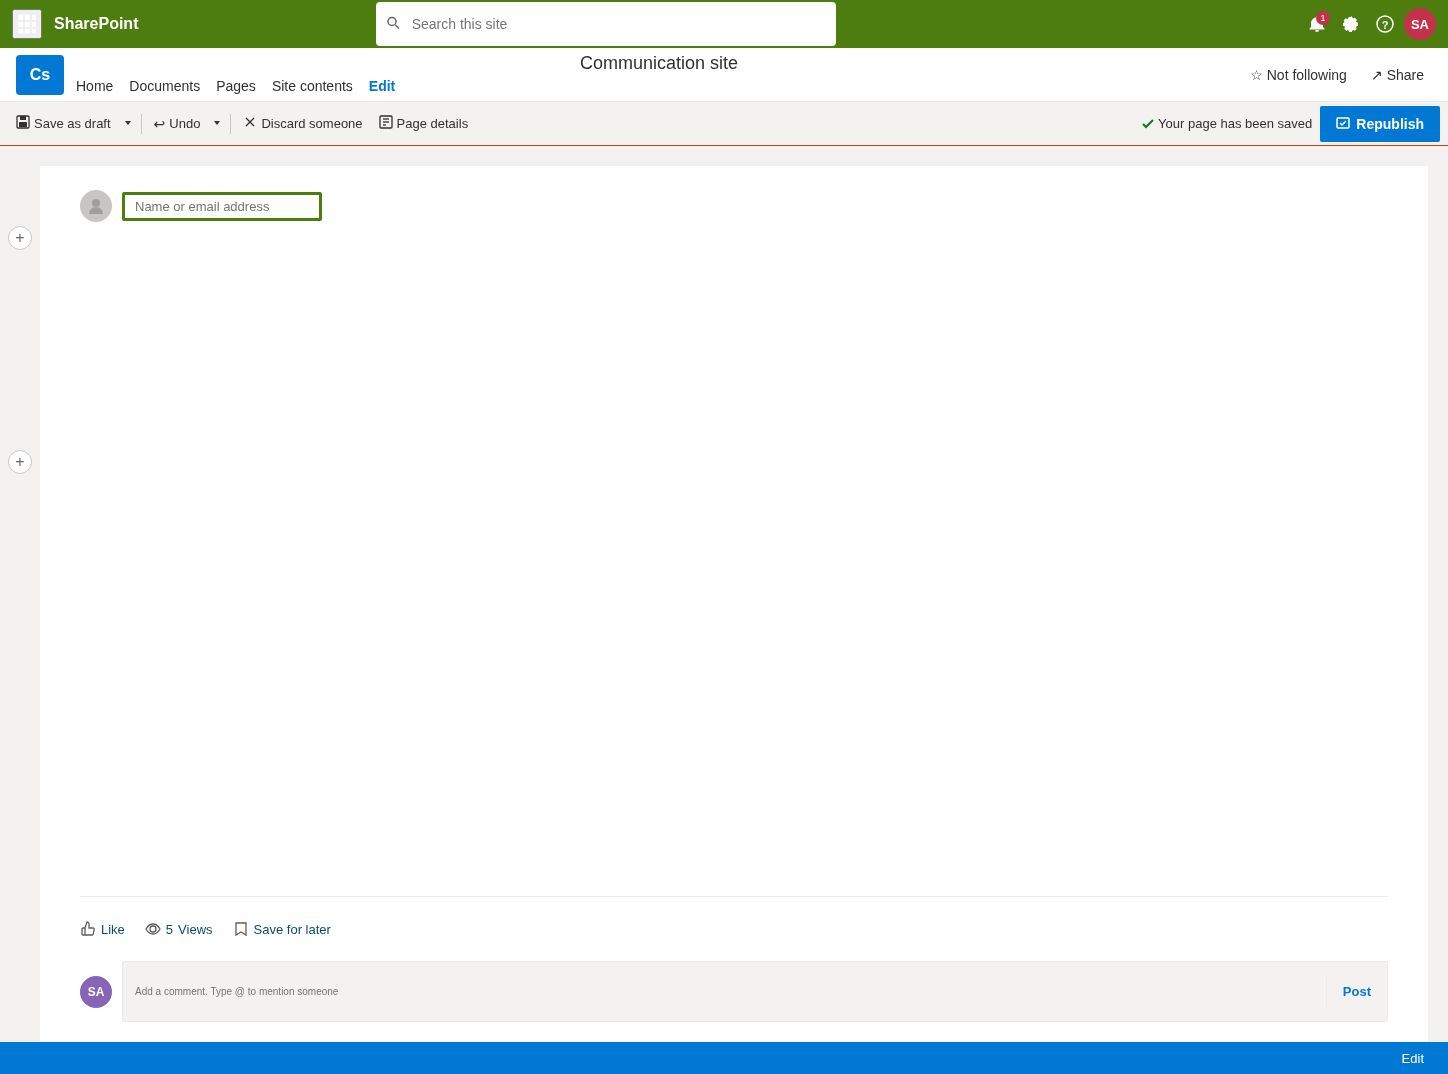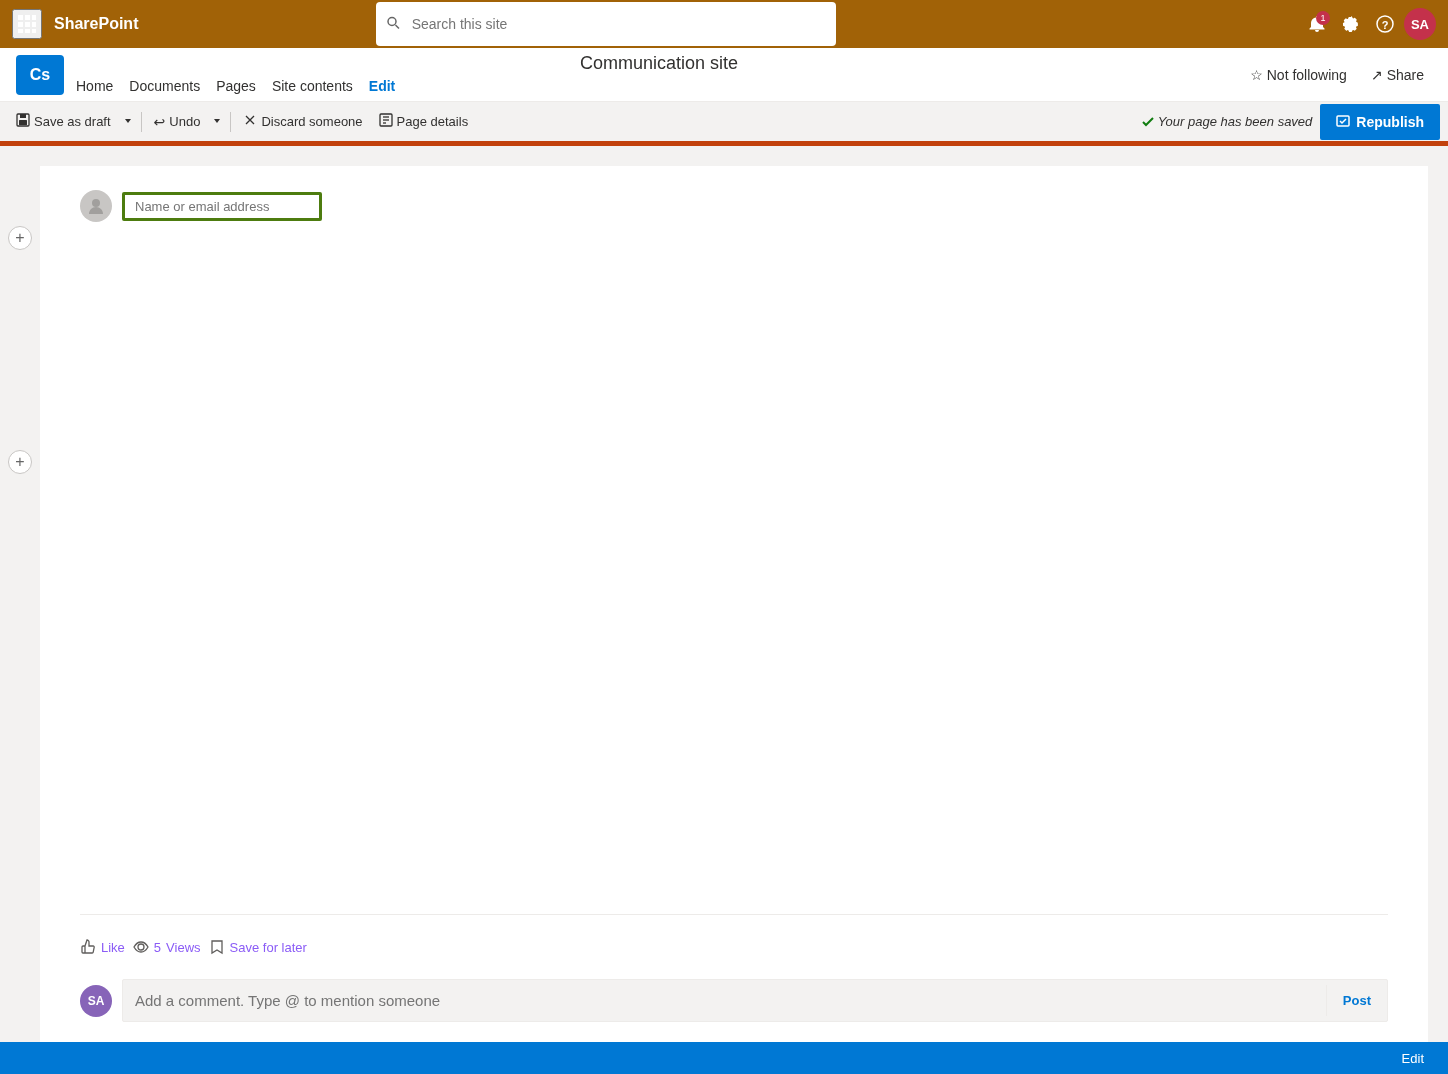--- a/index.html
+++ b/index.html
@@ -1,20 +1,20 @@
 <!DOCTYPE html>
 <html><head>
   <meta charset="utf-8">
   <style>
     * { box-sizing: border-box; margin: 0; padding: 0; }
     body { font-family: 'Segoe UI', Arial, sans-serif; font-size: 14px; background: #f3f2f1; min-height: 1074px; }
 
     
     .top-nav {
-      background: #a16207;
+      background: #4d7c0f;
       height: 48px;
       display: flex;
       align-items: center;
       padding: 0 12px;
       gap: 8px;
     }
     .top-nav-waffle {
       color: white;
       font-size: 18px;
       cursor: pointer;
@@ -162,21 +162,21 @@
       border-radius: 2px;
     }
 
     
     .toolbar {
       background: #f3f2f1;
       height: 44px;
       display: flex;
       align-items: center;
       padding: 0 8px;
-      border-bottom: 5px solid #c2410c;
+      border-bottom: 1px solid #c2410c;
       gap: 0;
     }
     .toolbar-btn {
       background: none;
       border: none;
       cursor: pointer;
       color: #323130;
       font-size: 13px;
       display: flex;
       align-items: center;
@@ -206,21 +206,20 @@
       display: flex;
       align-items: center;
       gap: 8px;
     }
     .page-saved-msg {
       color: #323130;
       font-size: 13px;
       display: flex;
       align-items: center;
       gap: 4px;
-      font-style: italic;
     }
     .republish-btn {
       background: #0078d4;
       color: white;
       border: none;
       cursor: pointer;
       padding: 6px 16px;
       font-size: 14px;
       font-weight: 600;
       border-radius: 2px;
@@ -295,23 +294,23 @@
       padding: 4px 10px;
       font-size: 13px;
       color: #a19f9d;
       background: white;
       outline: none;
       width: 200px;
     }
     .engagement-row {
       display: flex;
       align-items: flex-start;
-      gap: 8px;
+      gap: 20px;
       padding: 12px 0;
-      color: #8b5cf6;
+      color: #0c4a6e;
       font-size: 13px;
     }
     .engagement-item {
       display: flex;
       align-items: center;
       gap: 5px;
       cursor: pointer;
     }
     .comments-section { margin-top: 12px; }
     .comments-header {
@@ -371,22 +370,22 @@
       align-items: center;
       background: #f3f2f1;
       border-radius: 2px;
       border: 1px solid #edebe9;
       overflow: hidden;
     }
     .comment-input {
       flex: 1;
       border: none;
       background: transparent;
-      padding: 12px 12px;
-      font-size: 15px;
+      padding: 24px 12px;
+      font-size: 10px;
       color: #404040;
       outline: none;
     }
     .post-btn {
       padding: 8px 16px;
       color: #0078d4;
       background: none;
       border: none;
       border-left: 1px solid #edebe9;
       cursor: pointer;

